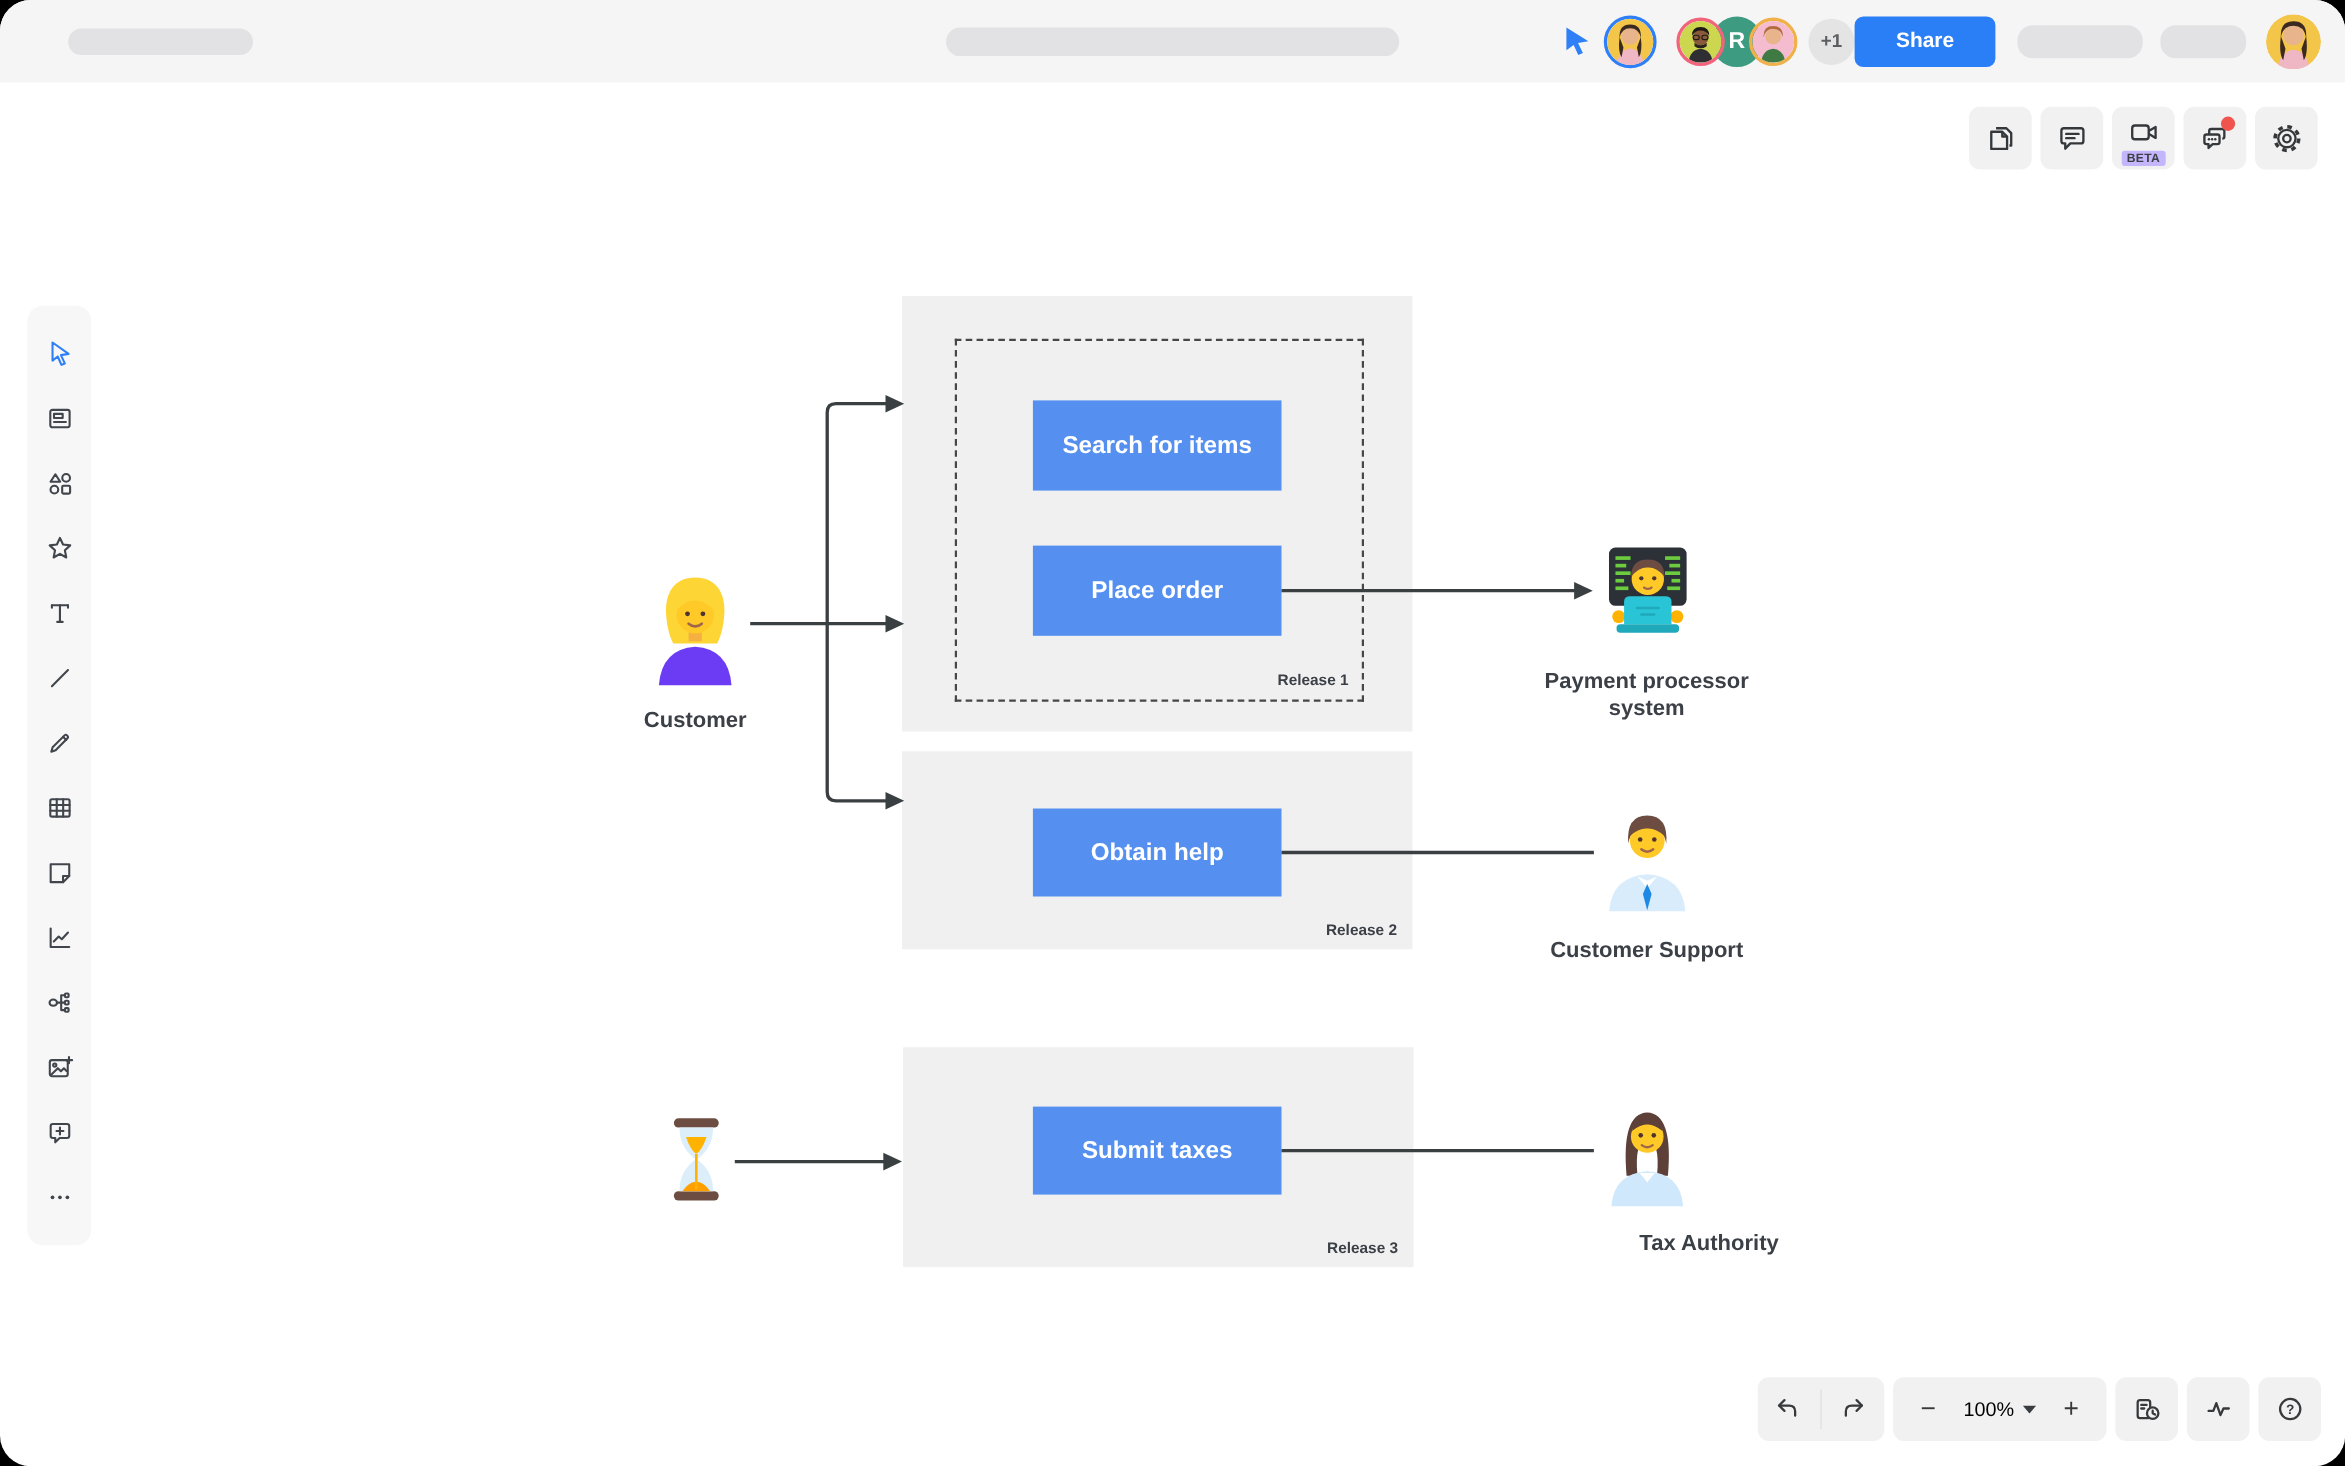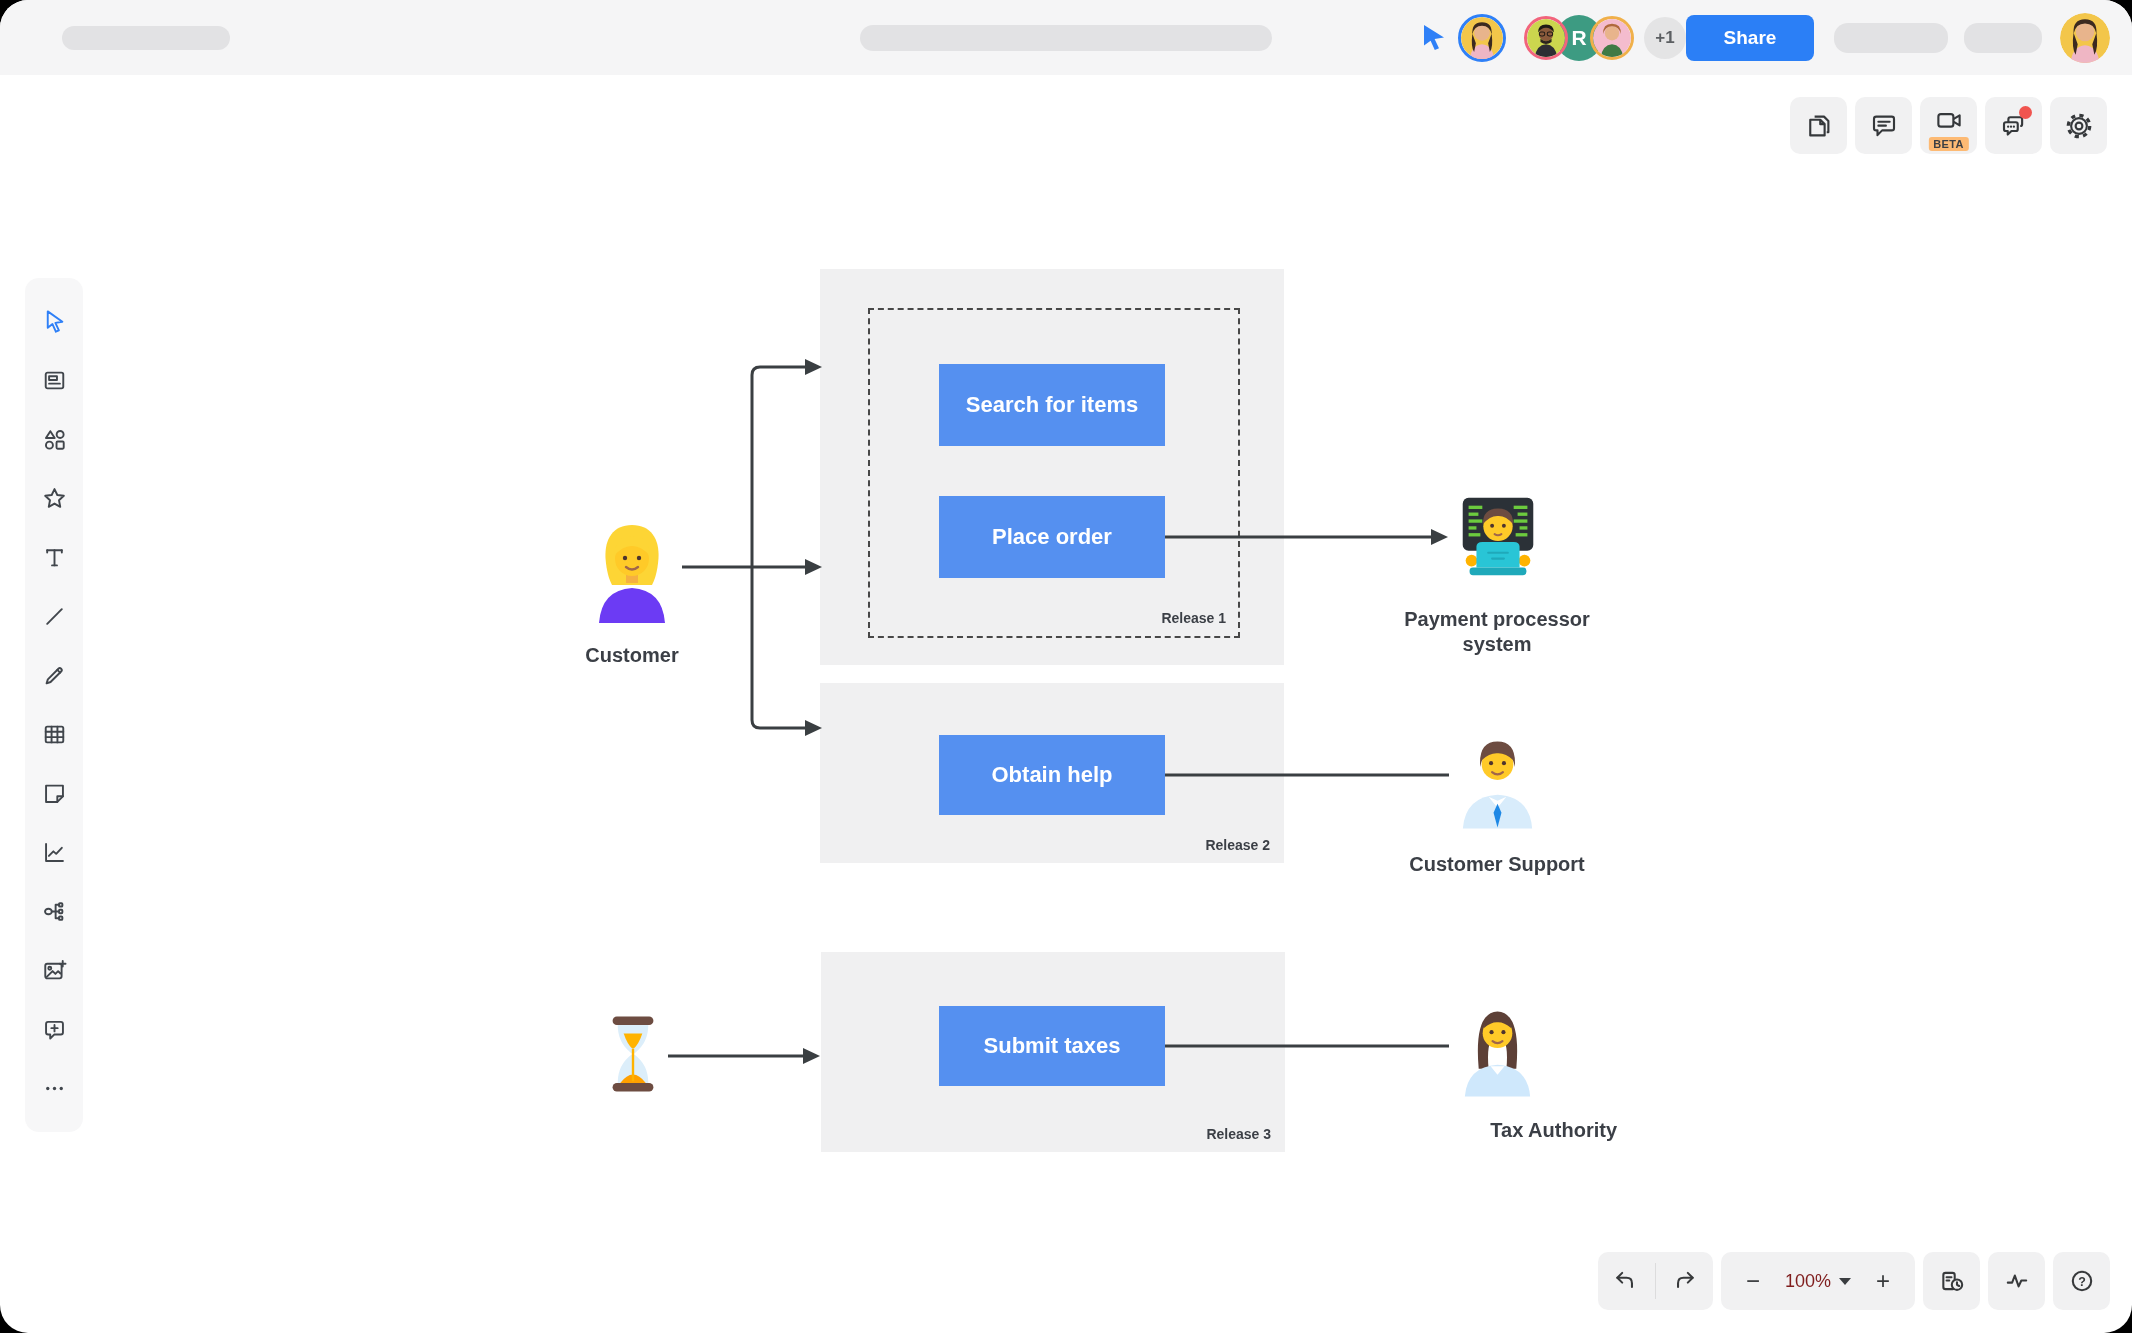--- a/index.html
+++ b/index.html
@@ -23,21 +23,21 @@
   .av-plus{width:42px;height:42px;border-radius:50%;background:#e4e4e5;color:#5c5f62;display:flex;align-items:center;justify-content:center;font-size:17px;font-weight:600;margin-left:10px;}
   .share-btn{width:128px;height:46px;border:none;border-radius:8px;background:#2b7ff6;color:#fff;font-size:19px;font-weight:600;cursor:pointer;}
   .tb-pill-a{width:114px;height:30px;margin-left:20px;}
   .tb-pill-b{width:78px;height:30px;margin-left:16px;}
   .av-plain{width:50px;height:50px;margin-left:18px;}
 
   
   .panel{position:absolute;top:97px;right:25px;display:flex;gap:8px;}
   .panel-btn{position:relative;width:57px;height:57px;border-radius:10px;background:#f1f1f2;border:none;display:flex;align-items:center;justify-content:center;cursor:pointer;}
   .panel-btn svg{width:30px;height:30px;}
-  .beta-badge{position:absolute;bottom:3px;left:50%;transform:translateX(-50%);background:#fdba74;color:#3c3f43;font-size:11px;font-weight:600;padding:1px 5px;border-radius:3px;letter-spacing:.3px;}
+  .beta-badge{position:absolute;bottom:3px;left:50%;transform:translateX(-50%);background:#c4b5fd;color:#3c3f43;font-size:11px;font-weight:600;padding:1px 5px;border-radius:3px;letter-spacing:.3px;}
   .notif-dot{position:absolute;top:9px;right:10px;width:13px;height:13px;border-radius:50%;background:#f0544f;}
 
   
   .sidebar{position:absolute;left:25px;top:278px;width:58px;padding:14px 0;background:#f7f7f8;border-radius:14px;display:flex;flex-direction:column;align-items:center;}
   .tool{width:58px;height:59px;display:flex;align-items:center;justify-content:center;cursor:pointer;}
   .tool svg{width:27px;height:27px;stroke:#41464c;fill:none;stroke-width:1.7;stroke-linecap:round;stroke-linejoin:round;}
   .tool.active svg{stroke:#2f80f7;}
   .tool .fillme{fill:#41464c;stroke:none;}
 
   
@@ -54,21 +54,21 @@
 
   
   .bottombar{position:absolute;right:22px;bottom:23px;display:flex;gap:8px;align-items:center;}
   .bb-group{background:#f1f1f2;border-radius:10px;height:58px;display:flex;align-items:center;}
   .bb-btn{width:57px;height:58px;border:none;background:transparent;display:flex;align-items:center;justify-content:center;cursor:pointer;border-radius:10px;}
   .bb-btn svg{width:26px;height:26px;stroke:#37393b;fill:none;stroke-width:1.9;stroke-linecap:round;stroke-linejoin:round;}
   .bb-sq{background:#f1f1f2;}
   .divider{width:1px;height:36px;background:#dcdcdd;}
   .zoom-group{padding:0 10px;}
   .zoom-btn{width:44px;height:58px;border:none;background:transparent;font-size:24px;color:#37393b;cursor:pointer;}
-  .zoom-level{display:flex;align-items:center;gap:8px;font-size:18px;color:#7f1d1d;cursor:pointer;padding:0 10px;}
+  .zoom-level{display:flex;align-items:center;gap:8px;font-size:18px;color:#000000;cursor:pointer;padding:0 10px;}
   .caret{width:0;height:0;border-left:6px solid transparent;border-right:6px solid transparent;border-top:7px solid #3a3d40;}
 </style>
 </head>
 <body>
 
 <div class="app">
 
   <div class="topbar">
     <div class="skeleton tb-left-pill"></div>
     <div class="skeleton tb-center-pill"></div>

